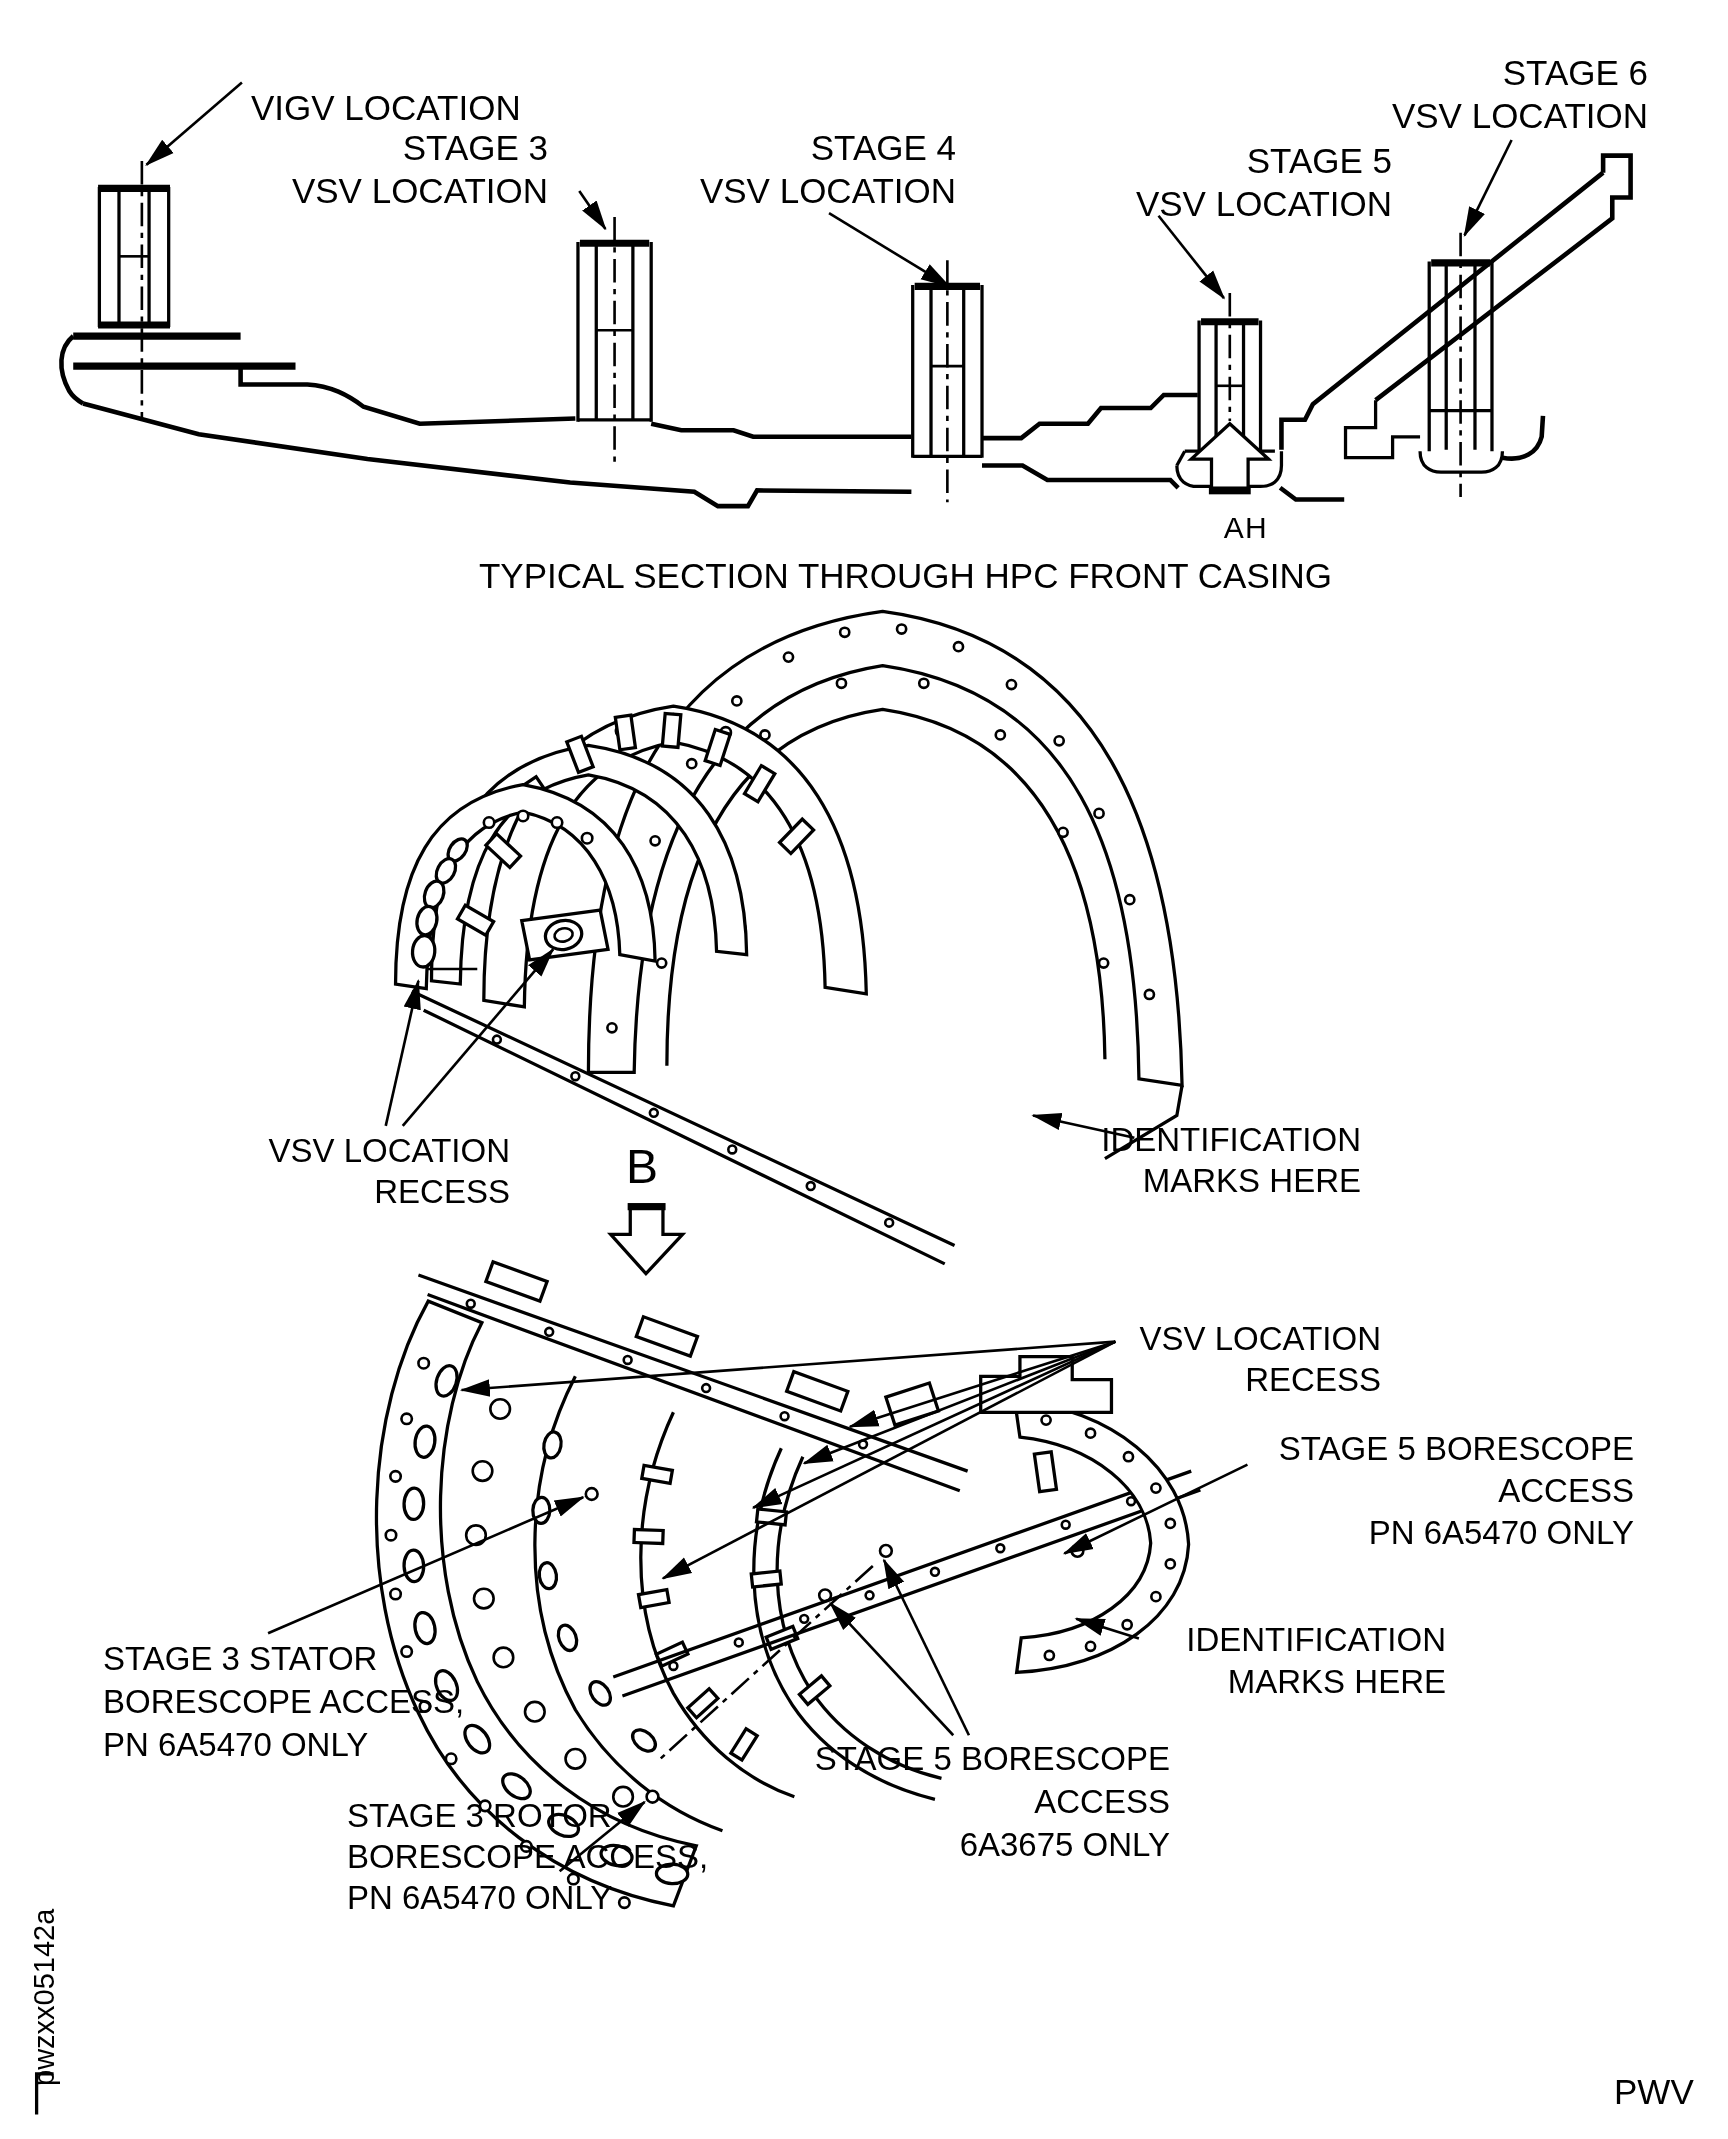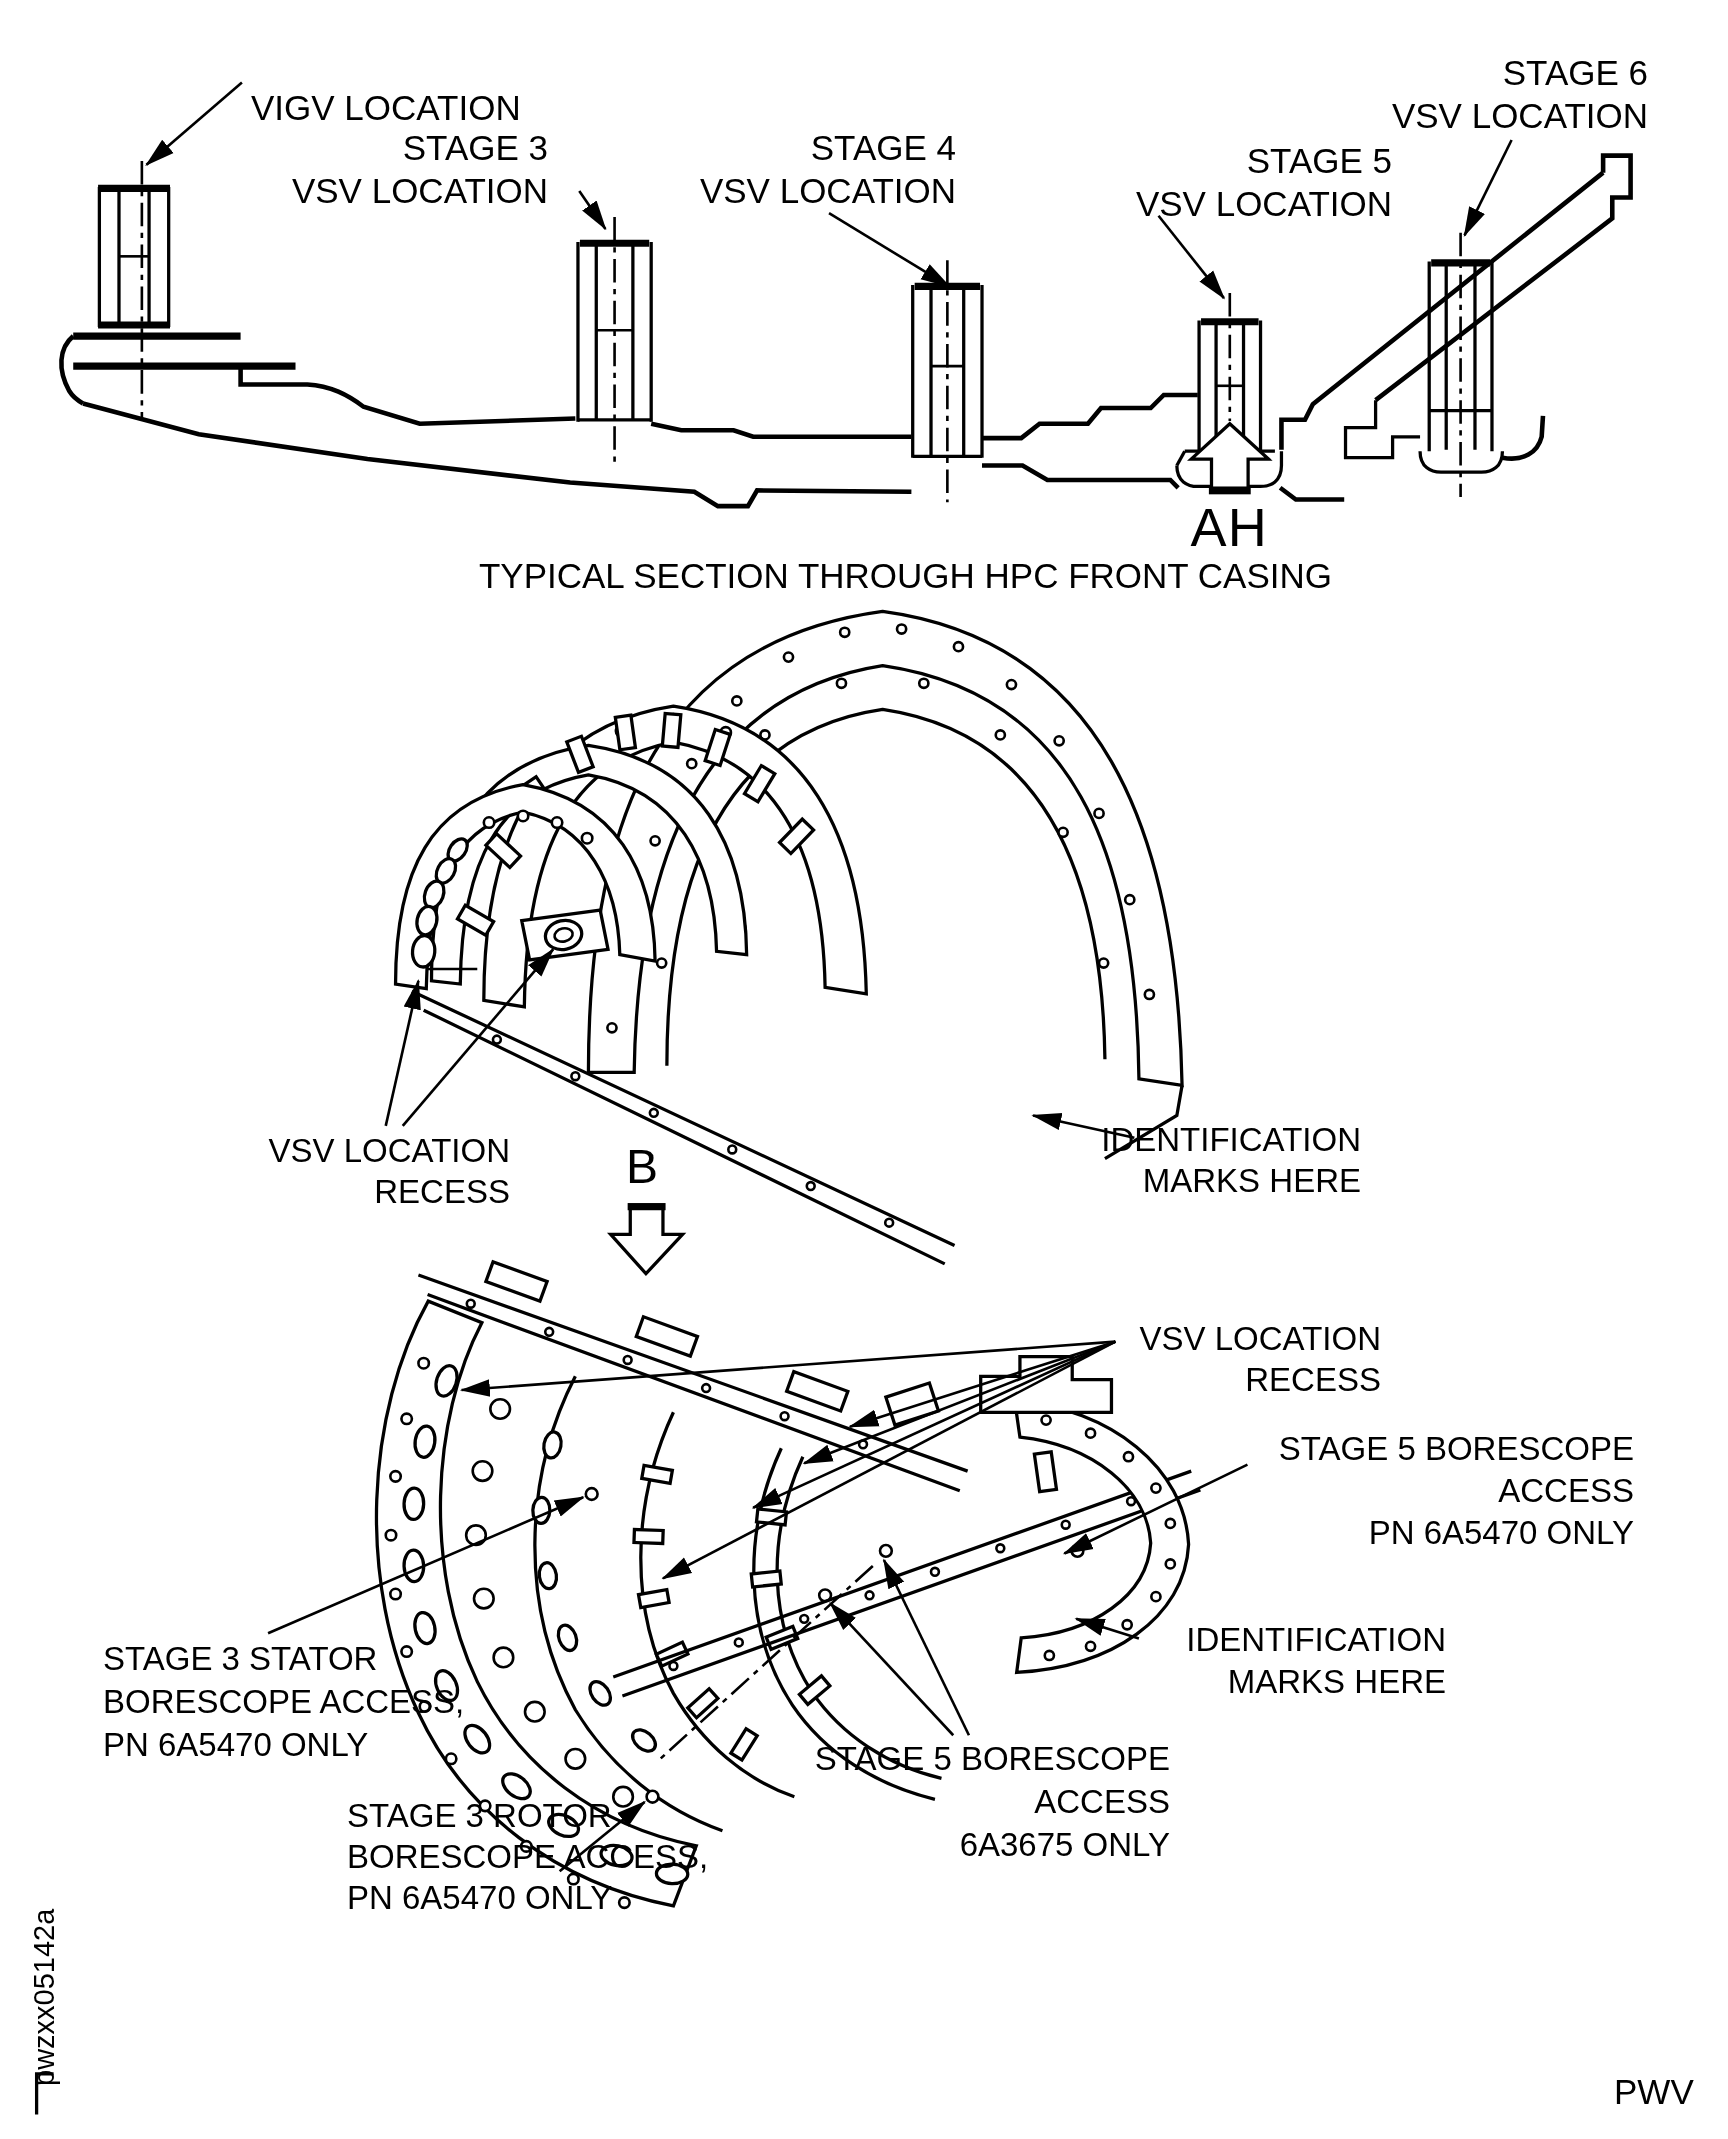--- a/index.html
+++ b/index.html
@@ -4,21 +4,21 @@
 <style>
   html,body{margin:0;padding:0;background:#fff;}
   #page{position:relative;width:1728px;height:2140px;background:#ffffff;
         font-family:"Liberation Sans",sans-serif;color:#000;overflow:hidden;}
   #art{position:absolute;left:0;top:0;}
   .lbl{position:absolute;font-size:35px;line-height:43px;white-space:nowrap;color:#000;
        font-family:"Liberation Sans",sans-serif;}
   .ctr{text-align:right;}
   .fs50{font-size:33px;line-height:41px;}
   .big{font-size:48px;line-height:48px;}
-  .ah{font-size:54px;line-height:41px;letter-spacing:1.3px;}
+  .ah{font-size:30px;line-height:41px;letter-spacing:1.3px;}
   .rot{transform-origin:0 0;transform:rotate(-90deg);font-size:29px;line-height:29px;}
   
   .k{stroke:#000;fill:none;stroke-width:5;stroke-linecap:butt;stroke-linejoin:miter;}
   .k4{stroke:#000;fill:none;stroke-width:4;}
   .k7{stroke:#000;fill:none;stroke-width:7;}
   .thk{stroke:#000;fill:none;stroke-width:11;}
   .wh{fill:#ffffff;stroke:#000;stroke-width:5;stroke-linejoin:miter;}
   .cl{stroke:#000;fill:none;stroke-width:4;stroke-dasharray:36 10 8 10;}
   .ldr{stroke:#000;fill:none;stroke-width:4;marker-end:url(#arw);}
   .hole{fill:#fff;stroke:#000;stroke-width:4;}

